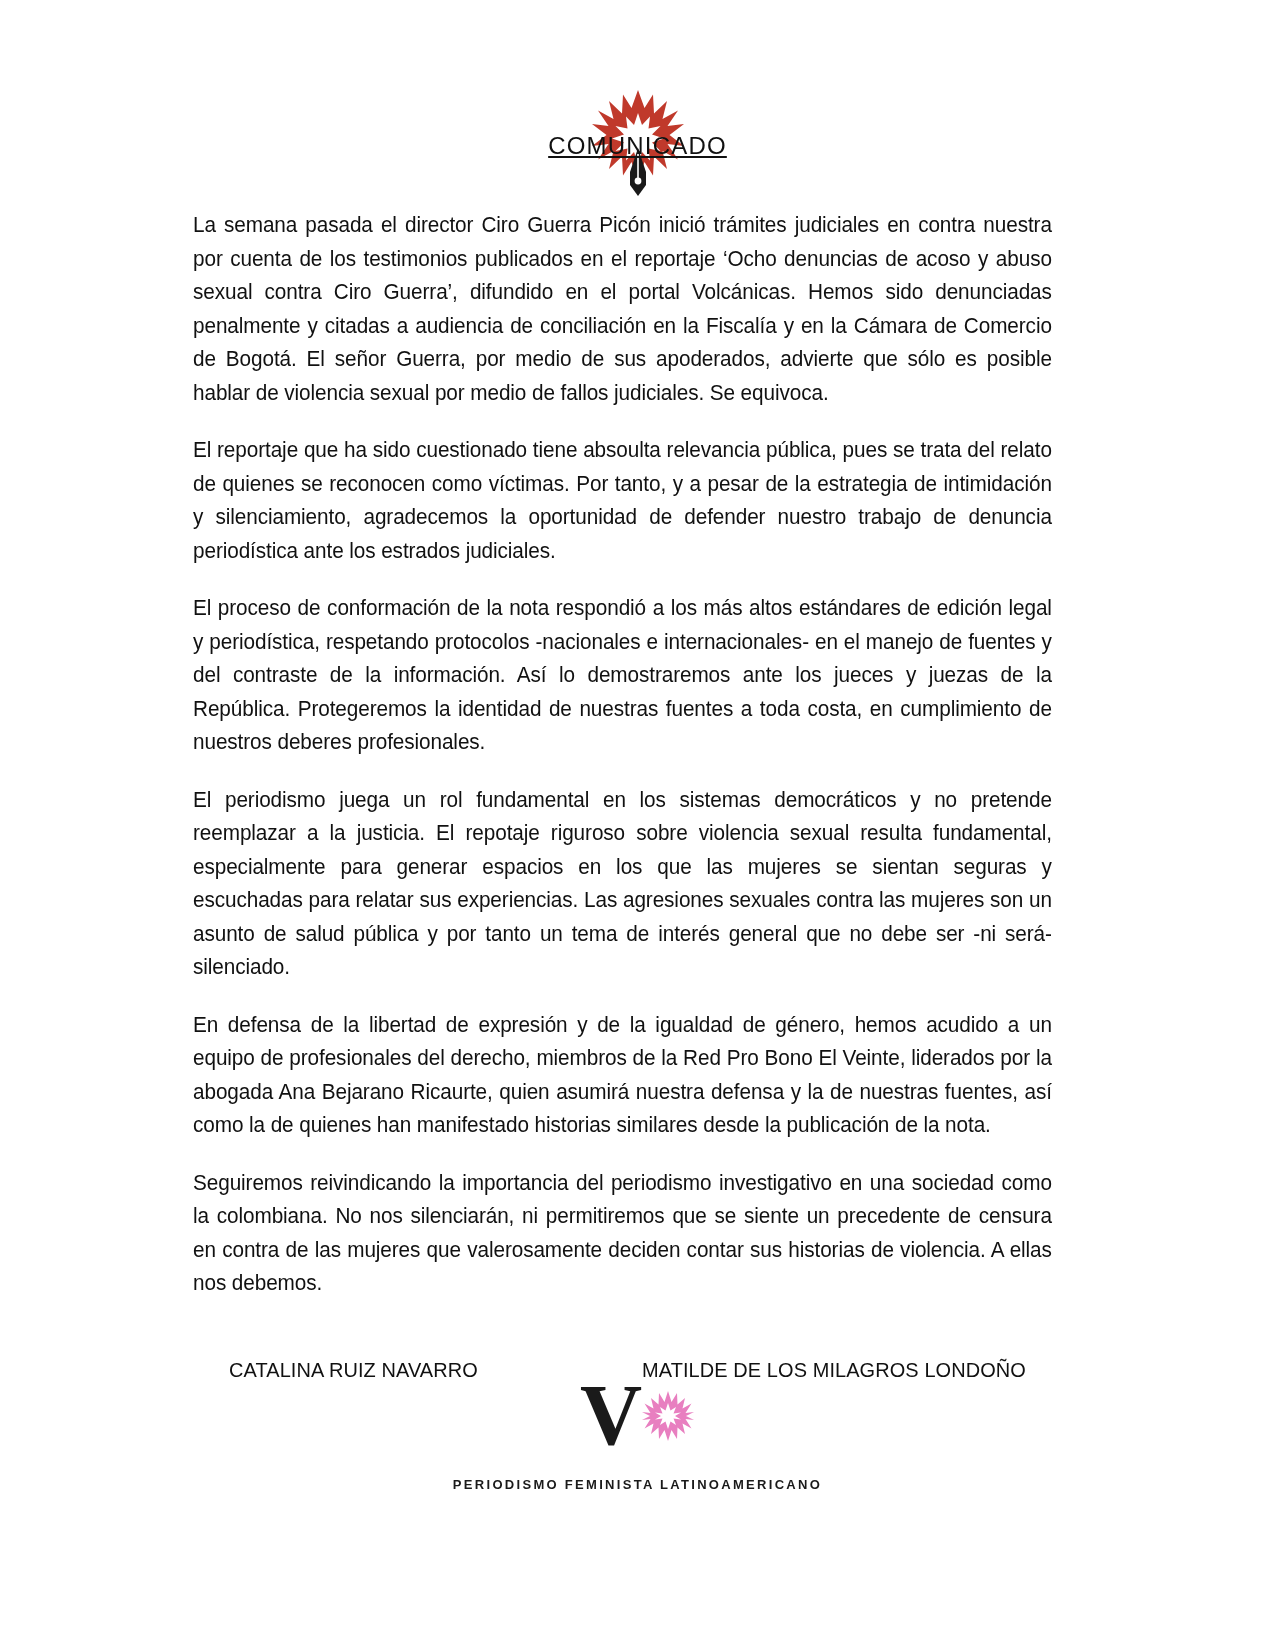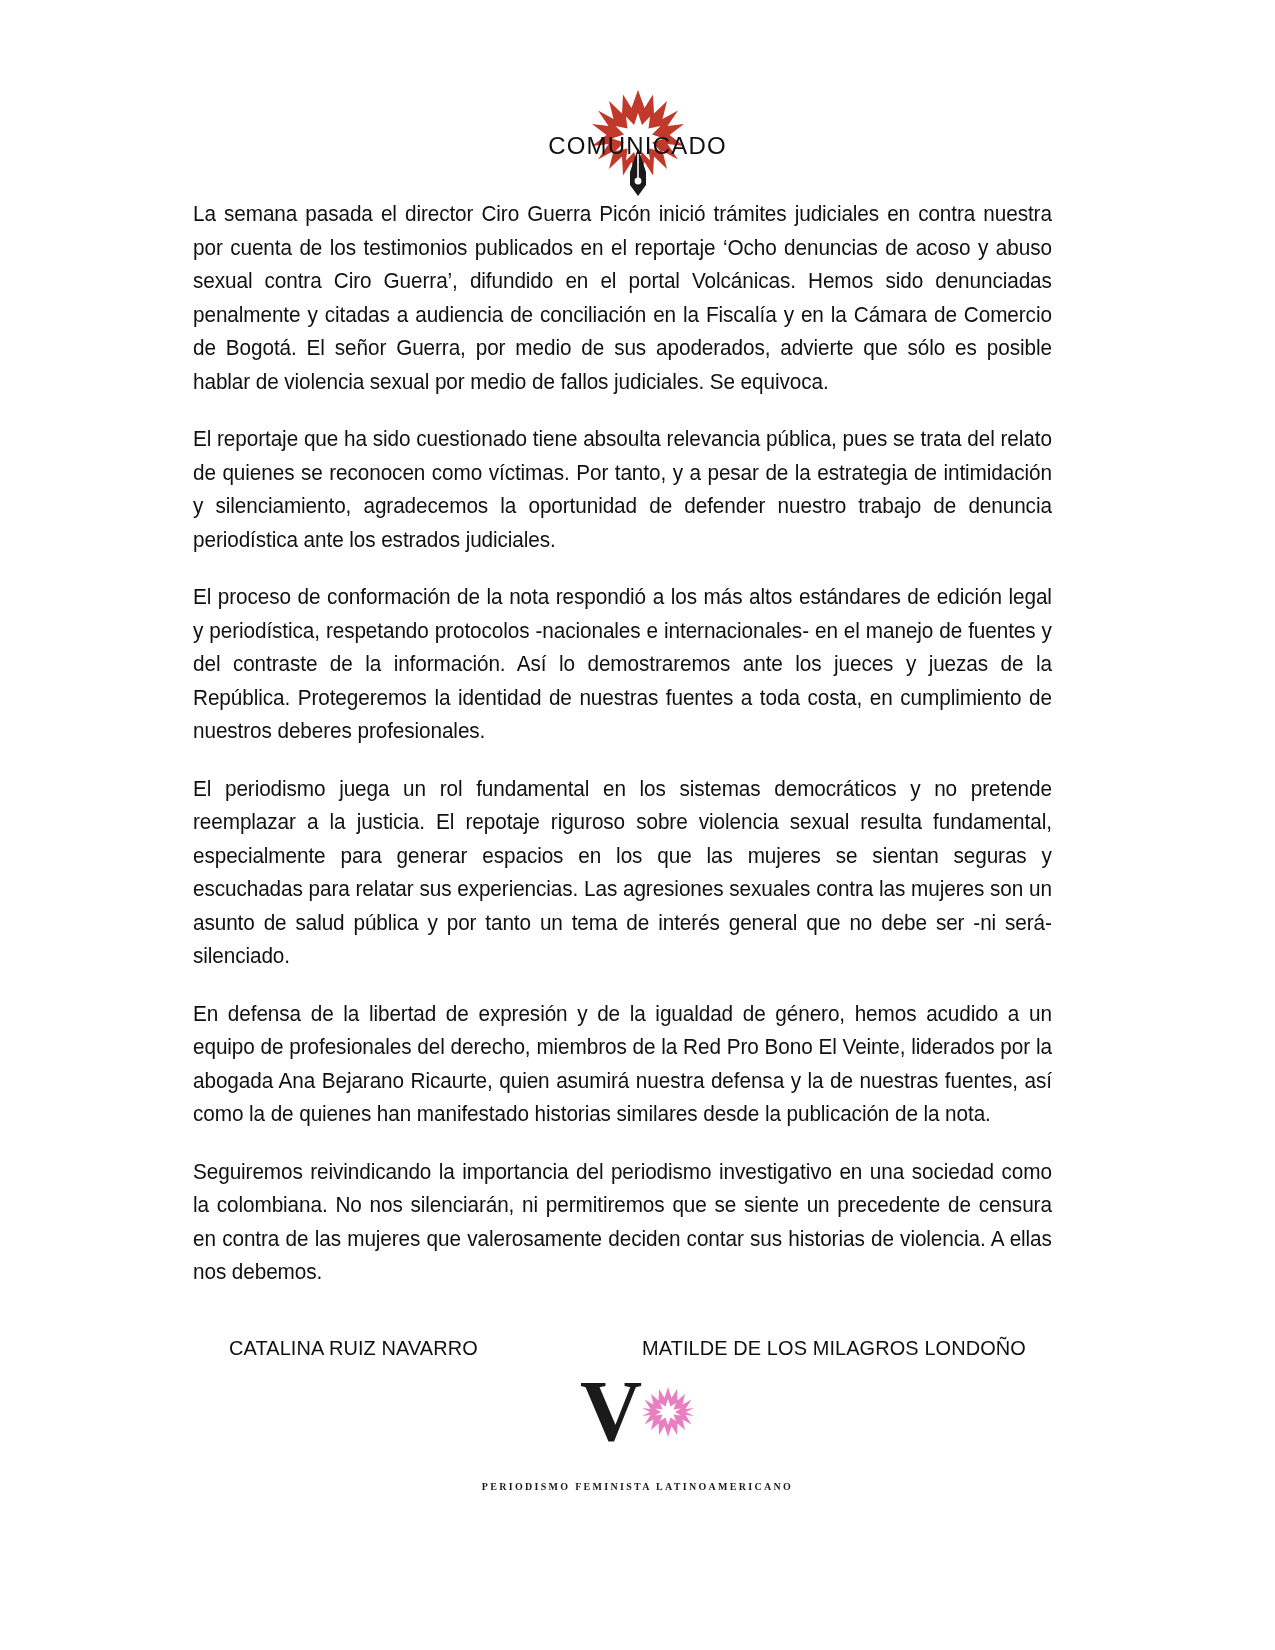--- a/index.html
+++ b/index.html
@@ -38,25 +38,26 @@
 
   
   .doc-title {
     text-align: center;
     font-family: "Liberation Sans", "DejaVu Sans", sans-serif;
     font-size: 24px;
     letter-spacing: 1.2px;
     font-weight: 400;
     color: #111111;
     margin-top: 22px;
+    text-decoration: underline;
   }
 
   
   .body-wrap {
-    margin: 4px auto;
+    margin: 15px auto;
     width: 890px;
     padding-top: 34px;
   }
   .para {
     text-align: justify;
     text-justify: inter-word;
     font-family: "Liberation Sans", "DejaVu Sans", sans-serif;
     font-size: 21.5px;
     line-height: 33.5px;
     color: #111111;
@@ -123,23 +124,23 @@
   .logo-accent {
     position: absolute;
     left: 152px;
     top: -16px;
     width: 0;
     height: 0;
     border-left: 20px solid transparent;
     border-top: 22px solid #c0392b;
   }
   .logo-tagline {
-    margin-top: 28px;
-    font-family: Liberation Serif, serif;
-    font-size: 10px;
+    margin-top: 20px;
+    font-family: Liberation Sans, sans-serif;
+    font-size: 13px;
     font-weight: bold;
     letter-spacing: 2.3px;
     color: #1a1a1a;
   }
 </style>
 </head>
 <body>
 
 <div class="page">
 

